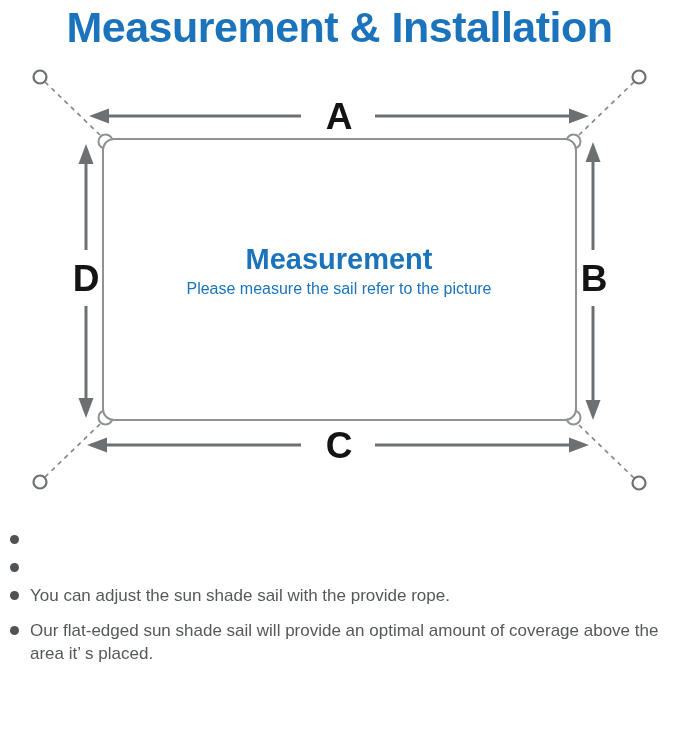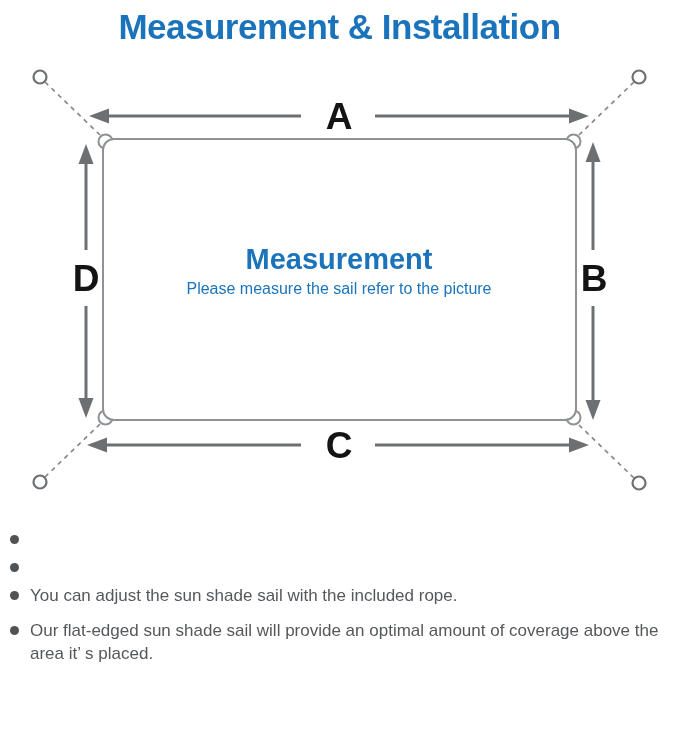--- a/index.html
+++ b/index.html
@@ -15,21 +15,21 @@
   html,body{margin:0;padding:0;}
   body{
     width:679px;height:739px;
     background:#ffffff;
     font-family:"Liberation Sans", sans-serif;
     overflow:hidden;
   }
   .page-title{
     margin-top:2px;
     text-align:center;
-    font-size:35px;
+    font-size:43px;
     font-weight:bold;
     letter-spacing:-0.5px;
     color:var(--accent-blue);
     line-height:50px;
     height:52px;
   }
   .diagram-wrap{width:679px;height:450px;}
   svg{display:block;}
   .dash-line{stroke:var(--dash-gray);stroke-width:1.7;stroke-dasharray:4.5 4.5;fill:none;}
   .anchor-ring{fill:#ffffff;stroke:var(--arrow-gray);stroke-width:2.2;}
@@ -136,19 +136,19 @@
 
 <ul class="notes">
   <li class="note-item">
     <span class="bullet"></span>
   </li>
   <li class="note-item">
     <span class="bullet"></span>
   </li>
   <li class="note-item">
     <span class="bullet"></span>
-    <span class="note-text">You can adjust the sun shade sail with the included rope.</span>
+    <span class="note-text">You can adjust the sun shade sail with the provide rope.</span>
   </li>
   <li class="note-item">
     <span class="bullet"></span>
     <span class="note-text">Our flat-edged sun shade sail will provide an optimal amount of coverage above the area it’ s placed.</span>
   </li>
 </ul>
 
 </body></html>

